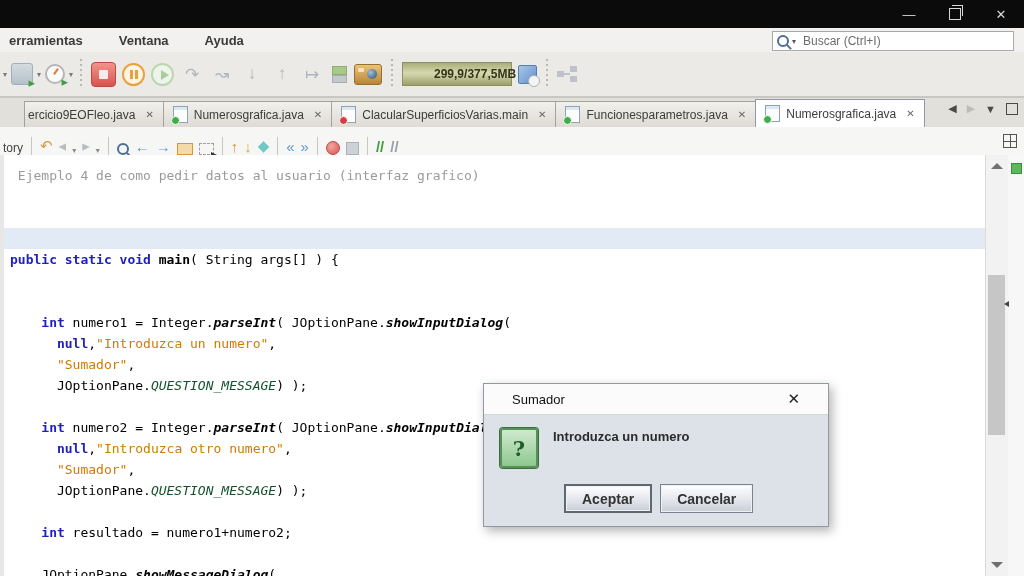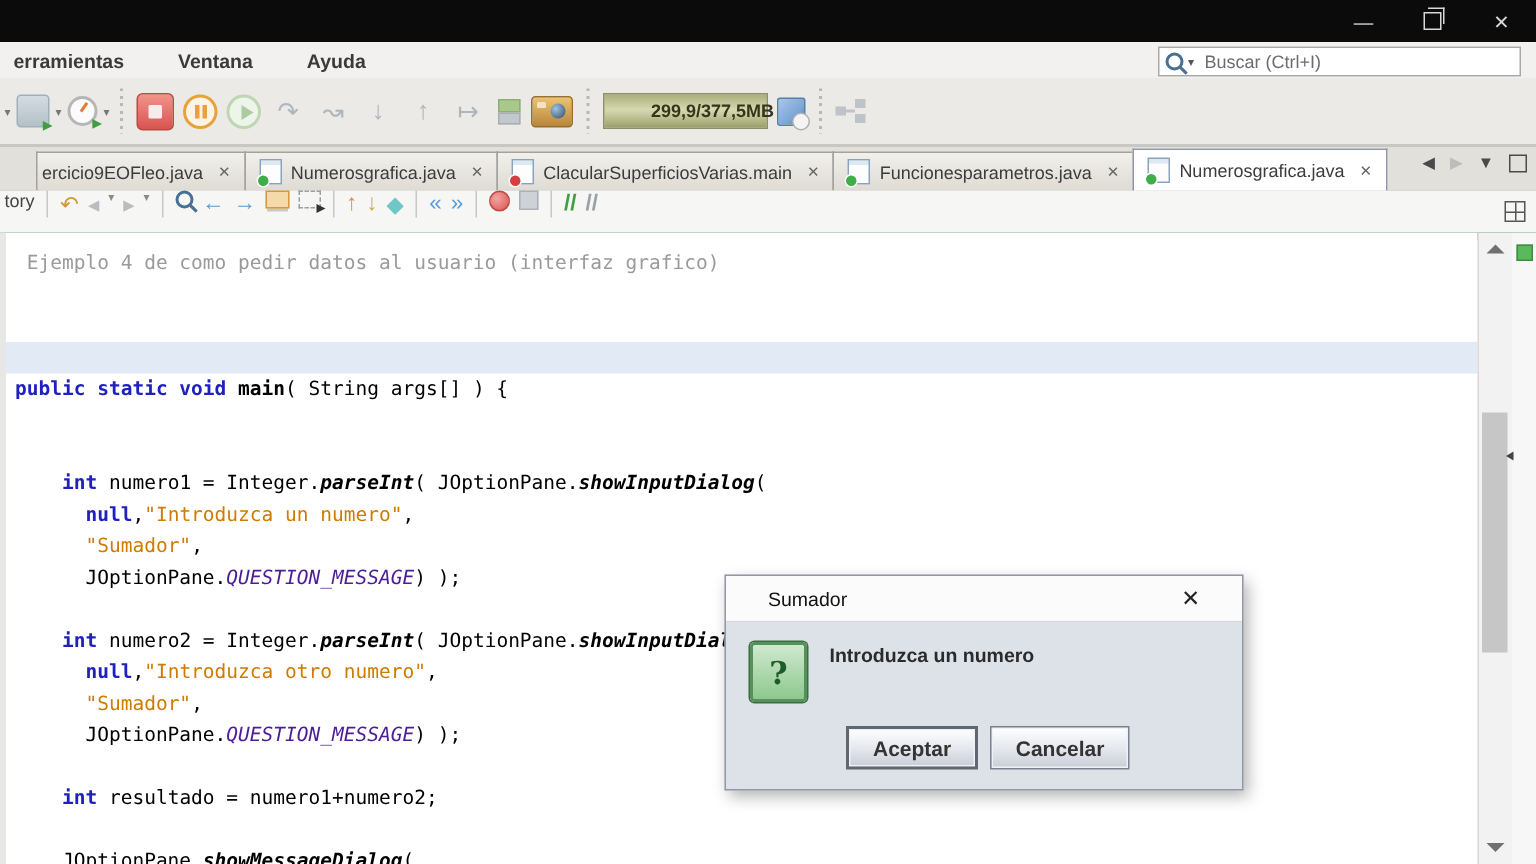--- a/index.html
+++ b/index.html
@@ -63,39 +63,39 @@
   .tab.active{background:#fff;height:27px;border-color:#8f98a8;position:relative;z-index:2;}
   .tab-close{font-size:10px;color:#666;margin-left:4px;}
   .file-icon{width:13px;height:15px;background:#fdfdfd;border:1px solid #8aa3bd;position:relative;flex:0 0 auto;box-shadow:inset 0 3px 0 #dce8f2;}
   .file-icon:after{content:"";position:absolute;left:-3px;bottom:-3px;width:7px;height:7px;border-radius:50%;background:#3fae49;border:1px solid #fff;}
   .file-icon.err:after{background:#d43f3f;}
   .tab-ctrls{position:absolute;right:6px;top:4px;display:flex;align-items:center;gap:10px;}
   .tc{font-size:11px;color:#4a4a4a;} .tc.dis{color:#bcbcbc;}
   .tc-max{width:10px;height:10px;border:1px solid #4a4a4a;}
 
   
-  .edtoolbar{position:absolute;left:0;top:127px;width:1024px;height:28px;background:#f6f6f5;border-bottom:5px solid #14532d;display:flex;align-items:flex-start;font-size:12px;color:#444;}
+  .edtoolbar{position:absolute;left:0;top:127px;width:1024px;height:28px;background:#f6f6f5;border-bottom:5px solid #14532d;display:flex;align-items:flex-end;font-size:12px;color:#444;}
   .et-item{margin:0 3px;display:flex;align-items:center;}
   .v-sep{width:1px;height:18px;background:#c6c6c4;margin:0 5px;}
   .g{font-weight:bold;}
   .hl-box{width:14px;height:10px;background:#f5d9a8;border:1px solid #d49a3a;box-shadow:0 3px 0 -1px #c9c9c9;}
   .dash-box{width:13px;height:10px;border:1px dashed #9aa0a6;position:relative;}
   .dash-box:after{content:"";position:absolute;right:-4px;bottom:-4px;border-left:6px solid #333;border-top:3px solid transparent;border-bottom:3px solid transparent;}
   .dot-red{width:12px;height:12px;border-radius:50%;background:radial-gradient(circle at 35% 35%,#f3a6a0,#d9534f);border:1px solid #c04848;}
   .sq-gray{width:11px;height:11px;background:#cdd2d6;border:1px solid #aab2b8;}
   .split-icon{position:absolute;right:7px;top:7px;width:12px;height:12px;border:1px solid #555;background:linear-gradient(#555,#555) center/1px 100% no-repeat,linear-gradient(#555,#555) center/100% 1px no-repeat;}
 
   
   .editor{position:absolute;left:0;top:155px;width:985px;height:421px;background:#fff;overflow:hidden;}
   .gutter-strip{position:absolute;left:0;top:0;width:4px;height:421px;background:#e7e7e5;}
   .code{position:absolute;left:4px;top:0;width:981px;margin:0;padding:10px 0 0 6px;font-family:"DejaVu Sans Mono",monospace;font-size:13px;line-height:21px;color:#000;}
   .code .line{white-space:pre;height:21px;}
   .code .line.hl{background:#e2eaf6;margin-left:-6px;padding-left:6px;}
   .t-c{color:#9a9a9a;} .t-k{color:#2020c0;font-weight:bold;} .t-s{color:#ce7b00;}
-  .t-g{color:#4c1d95;font-style:italic;} .t-m{font-weight:bold;font-style:italic;} .t-b{font-weight:bold;}
+  .t-g{color:#14532d;font-style:italic;} .t-m{font-weight:bold;font-style:italic;} .t-b{font-weight:bold;}
 
   
   .scrollcol{position:absolute;left:985px;top:155px;width:23px;height:421px;background:#f2f2f2;border-left:1px solid #e2d6d6;box-sizing:border-box;}
   .sb-arrow{position:absolute;left:5px;width:0;height:0;border-left:6px solid transparent;border-right:6px solid transparent;}
   .sb-up{top:8px;border-bottom:6px solid #707070;}
   .sb-down{bottom:8px;border-top:6px solid #707070;}
   .sb-thumb{position:absolute;left:2px;top:120px;width:17px;height:160px;background:#c6c6c6;}
   .stripe{position:absolute;left:1008px;top:155px;width:16px;height:421px;background:#f7f7f7;}
   .stripe-ok{position:absolute;left:3px;top:8px;width:9px;height:9px;background:#5cb85c;border:1px solid #3e8e3e;}
   .stripe-caret{position:absolute;left:-4px;top:146px;width:0;height:0;border-right:5px solid #444;border-top:3px solid transparent;border-bottom:3px solid transparent;}

